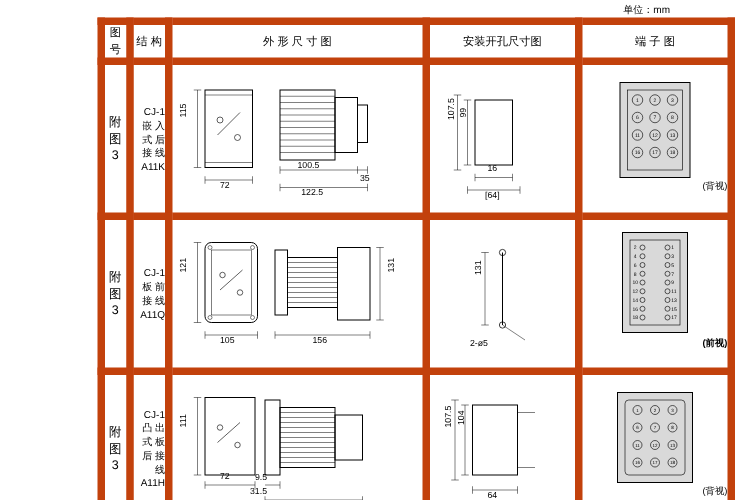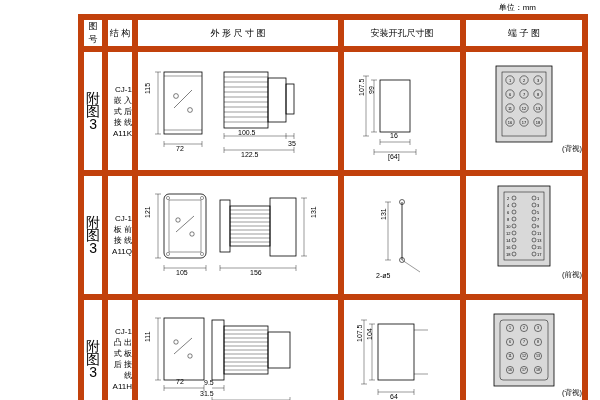--- a/index.html
+++ b/index.html
@@ -9,21 +9,21 @@
   table.main{position:absolute;left:78px;top:14px;border-collapse:collapse;width:510px;}
   table.main th,table.main td{border:6px solid #c2410c;padding:0;}
   th{font-weight:normal;font-size:9px;height:16px;background:#fff;}
   .col-tu{width:36px;}
   .col-jg{width:42px;}
   .col-wx{width:200px;}
   .col-ak{width:116px;}
   .col-dz{width:116px;margin-top:41px;}
   td.cell{vertical-align:middle;text-align:center;position:relative;}
   td.tu{height:118px;}
-  .vtext{font-size:14px;line-height:13px;}
+  .vtext{font-size:10px;line-height:13px;}
   .jgtext{font-size:8px;line-height:11px;text-align:right;}
   svg{display:block;}
   .draw{position:relative;width:100%;height:100%;}
   .note{position:absolute;font-size:7px;}
   .centernote{text-align:right;font-size:7.5px;}
 </style>
 </head>
 <body>
 
 <div class="page">
@@ -275,21 +275,21 @@
                 <text x="40" y="58.5">12</text>
                   <text x="71" y="58.5">11</text>
                 <text x="40" y="65.5">14</text>
                   <text x="71" y="65.5">13</text>
                 <text x="40" y="72.5">16</text>
                   <text x="71" y="72.5">15</text>
                 <text x="40" y="79.5">18</text>
                   <text x="71" y="79.5">17</text>
               </g>
             </svg>
-            <div class="centernote" style="position:absolute;left:0;right:0;top:94px;">(前视)</div>
+            <div class="centernote" style="position:absolute;left:0;right:0;top:94px;font-weight:bold;">(前视)</div>
           </div>
         </td>
       </tr>
 
       <tr>
         <td class="cell tu">
           <div class="vtext">附 图 3</div>
         </td>
         <td class="cell">
           <div class="jgtext">CJ-1</div>

